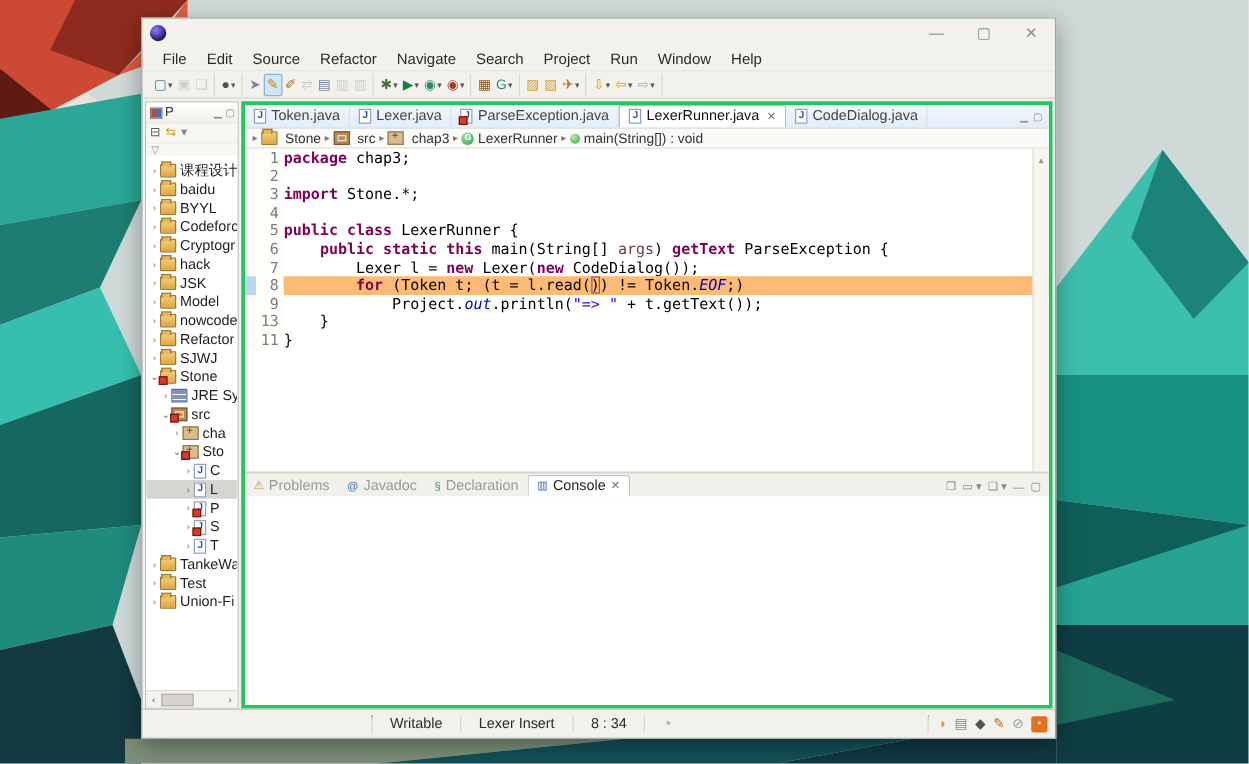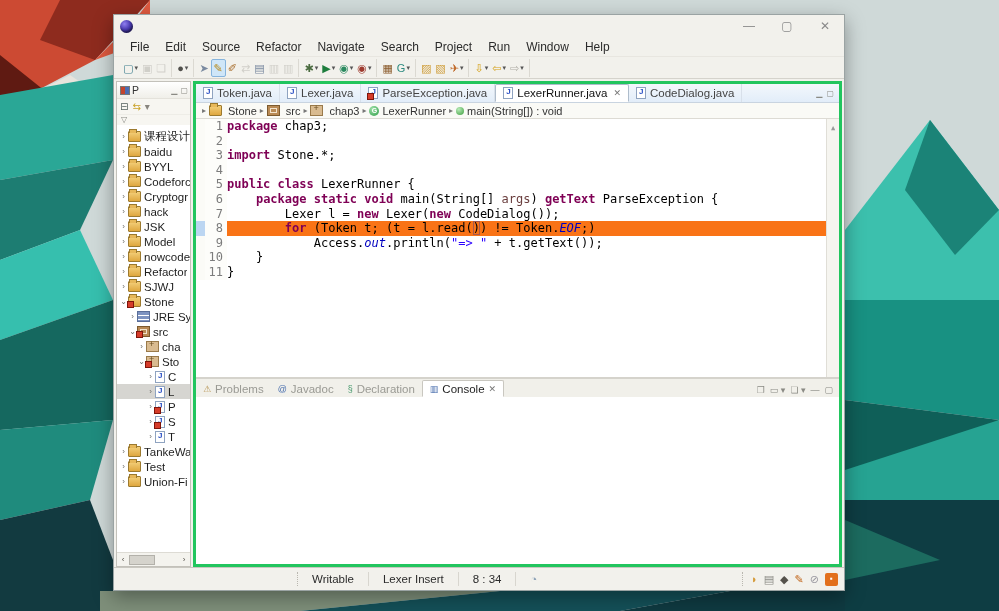--- a/index.html
+++ b/index.html
@@ -93,21 +93,21 @@
              color:#fff; font-size:7px; font-weight:bold; display:flex; align-items:center; justify-content:center; }
   .i-method { width:8px; height:8px; border-radius:50%; background:radial-gradient(circle at 35% 30%,#b9ecb9,#3f9e3f); }
 
   .codearea { position:relative; flex:1; background:#fff; overflow:hidden;
               font-family:"DejaVu Sans Mono",monospace; font-size:12px; line-height:14.6px; }
   .cline { display:flex; height:14.6px; }
   .annot { width:9px; flex:none; background:#fbfbf7; }
   .annot.cur { background:#bcd6f2; }
   .lnum { width:22px; flex:none; text-align:right; padding-right:4px; color:#7c7c7c; background:#fdfdfa; }
   .ctext { flex:1; white-space:pre; color:#000; }
-  .ctext.hl { background:#f97316; }
+  .ctext.hl { background:#fdba74; }
   .k { color:#7f0055; font-weight:bold; }
   .s { color:#2a00ff; }
   .sf { color:#0000c0; font-style:italic; }
   .p { color:#6a3e3e;margin-top:25px; }
   .bm { box-shadow:inset 0 0 0 1px #a6584e; }
   .vscroll { position:absolute; top:0; right:0; bottom:0; width:13px; background:#f6f5f0; border-left:1px solid #e0ded7; }
   .vscroll .up { display:block; text-align:center; font-size:7px; color:#999; padding-top:2px; }
 
   .consolepanel { flex:none; height:187px; border-top:2px solid #d5d3cc; display:flex; flex-direction:column; background:#fff; }
   .ctabrow { height:18px; flex:none; background:#f1f0ea; display:flex; align-items:flex-end; }
@@ -506,40 +506,40 @@
               <span class="ctext"></span>
             </div>
             <div class="cline">
               <span class="annot"></span>
               <span class="lnum">5</span>
               <span class="ctext"><span class="k">public class</span><span> LexerRunner {</span></span>
             </div>
             <div class="cline">
               <span class="annot"></span>
               <span class="lnum">6</span>
-              <span class="ctext"><span>    </span><span class="k">package static void</span><span> main(String[] </span><span class="p">args</span><span>) </span><span class="k">getText</span><span> ParseException {</span></span>
+              <span class="ctext"><span>    </span><span class="k">public static this</span><span> main(String[] </span><span class="p">args</span><span>) </span><span class="k">getText</span><span> ParseException {</span></span>
             </div>
             <div class="cline">
               <span class="annot"></span>
               <span class="lnum">7</span>
               <span class="ctext"><span>        Lexer l = </span><span class="k">new</span><span> Lexer(</span><span class="k">new</span><span> CodeDialog());</span></span>
             </div>
             <div class="cline">
               <span class="annot cur"></span>
               <span class="lnum">8</span>
               <span class="ctext hl"><span>        </span><span class="k">for</span><span> (Token t; (t = l.read(</span><span class="bm">)</span><span>) != Token.</span><span class="sf">EOF</span><span>;)</span></span>
             </div>
             <div class="cline">
               <span class="annot"></span>
               <span class="lnum">9</span>
-              <span class="ctext"><span>            Access.</span><span class="sf">out</span><span>.println(</span><span class="s">"=&gt; "</span><span> + t.getText());</span></span>
-            </div>
-            <div class="cline">
-              <span class="annot"></span>
-              <span class="lnum">10</span>
+              <span class="ctext"><span>            Project.</span><span class="sf">out</span><span>.println(</span><span class="s">"=&gt; "</span><span> + t.getText());</span></span>
+            </div>
+            <div class="cline">
+              <span class="annot"></span>
+              <span class="lnum">13</span>
               <span class="ctext"><span>    }</span></span>
             </div>
             <div class="cline">
               <span class="annot"></span>
               <span class="lnum">11</span>
               <span class="ctext"><span>}</span></span>
             </div>
           </div>
         <div class="consolepanel">
           <div class="ctabrow">

